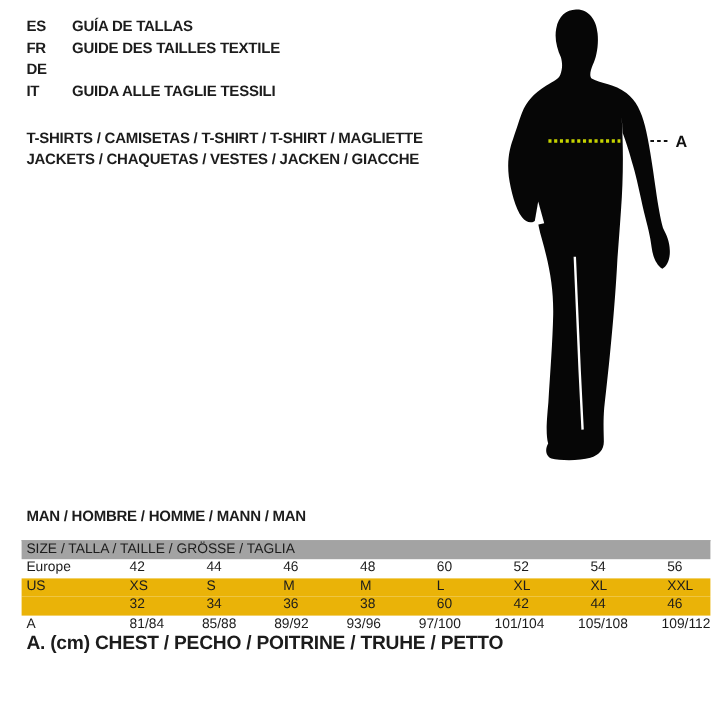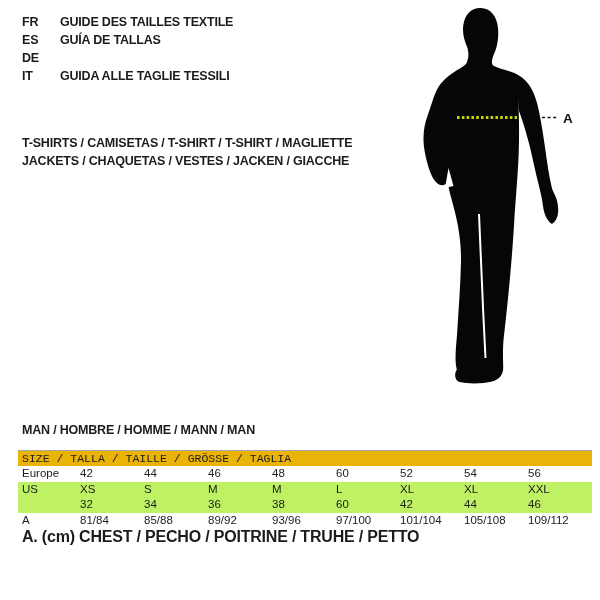--- a/index.html
+++ b/index.html
@@ -8,55 +8,55 @@
     font-family:"Liberation Sans","DejaVu Sans",sans-serif;color:#1c1c1c;
   }
   .page{position:absolute;inset:0;}
 
   
   .lang-list{position:absolute;left:22px;top:13px;list-style:none;margin:0;padding:0;}
   .lang-row{display:flex;height:18px;line-height:18px;font-size:12.5px;font-weight:700;letter-spacing:-0.2px;}
   .lang-code{width:38px;flex:0 0 38px;}
 
   
-  .categories{position:absolute;left:22px;top:106px;margin-top:28px;}
+  .categories{position:absolute;left:22px;top:106px;}
   .category-line{height:18px;line-height:18px;font-size:12.5px;font-weight:700;letter-spacing:-0.2px;white-space:nowrap;}
 
   
   .figure-svg{position:absolute;left:395px;top:0;}
 
   
   .section-title{position:absolute;left:22px;top:423px;font-size:12.5px;font-weight:700;letter-spacing:-0.2px;text-align:right;}
 
   
   .size-table{position:absolute;left:18px;top:450px;width:574px;font-size:11.5px;}
-  .table-header{height:15px;line-height:15px;background:#eab308;border-top:1px solid #a6a6a6;padding-left:4px;color:#1c1c1c;font-family:Liberation Mono, monospace;}
-  .table-row{display:flex;height:15.5px;line-height:15.5px;}
-  .table-row.shaded{background:#bef264;}
+  .table-header{height:15px;line-height:15px;background:#a3a3a3;border-top:1px solid #a6a6a6;padding-left:4px;color:#1c1c1c;}
+  .table-row{display:flex;height:15.5px;line-height:15.5px;gap:28px;}
+  .table-row.shaded{background:#eab308;}
   .row-label{flex:0 0 58px;padding-left:4px;text-align:left;}
   .row-cell{flex:1 1 0;text-align:left;}
 
   
   .footnote{position:absolute;left:22px;top:528px;font-size:16px;font-weight:700;letter-spacing:-0.2px;white-space:nowrap;}
 </style>
 </head>
 <body>
 
 <div class="page">
 
   <ul class="lang-list">
 
     <li class="lang-row">
-      <span class="lang-code">FR</span>
-      <span class="lang-label">GUIDE DES TAILLES TEXTILE</span>
+      <span class="lang-code">ES</span>
+      <span class="lang-label">GUÍA DE TALLAS</span>
     </li>
 
     <li class="lang-row">
-      <span class="lang-code">ES</span>
-      <span class="lang-label">GUÍA DE TALLAS</span>
+      <span class="lang-code">FR</span>
+      <span class="lang-label">GUIDE DES TAILLES TEXTILE</span>
     </li>
 
     <li class="lang-row">
       <span class="lang-code">DE</span>
     </li>
 
     <li class="lang-row">
       <span class="lang-code">IT</span>
       <span class="lang-label">GUIDA ALLE TAGLIE TESSILI</span>
     </li>

